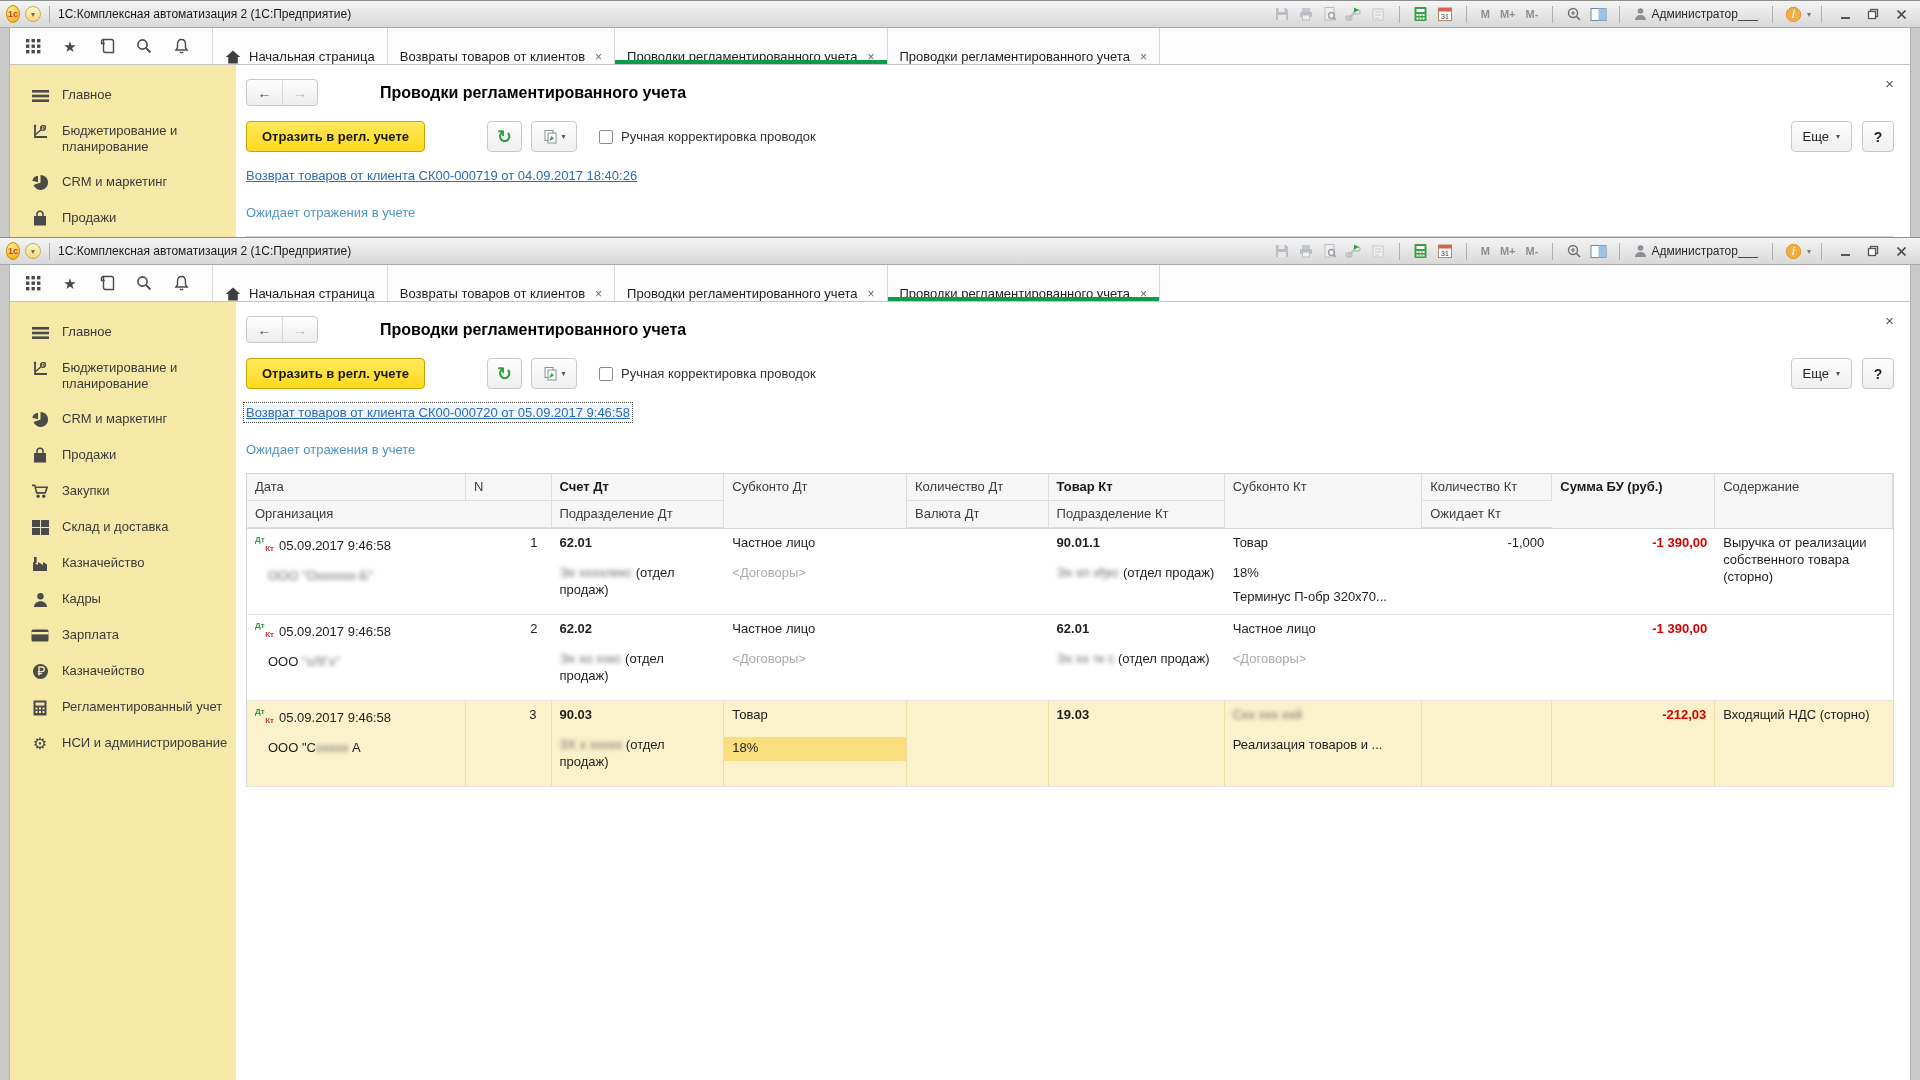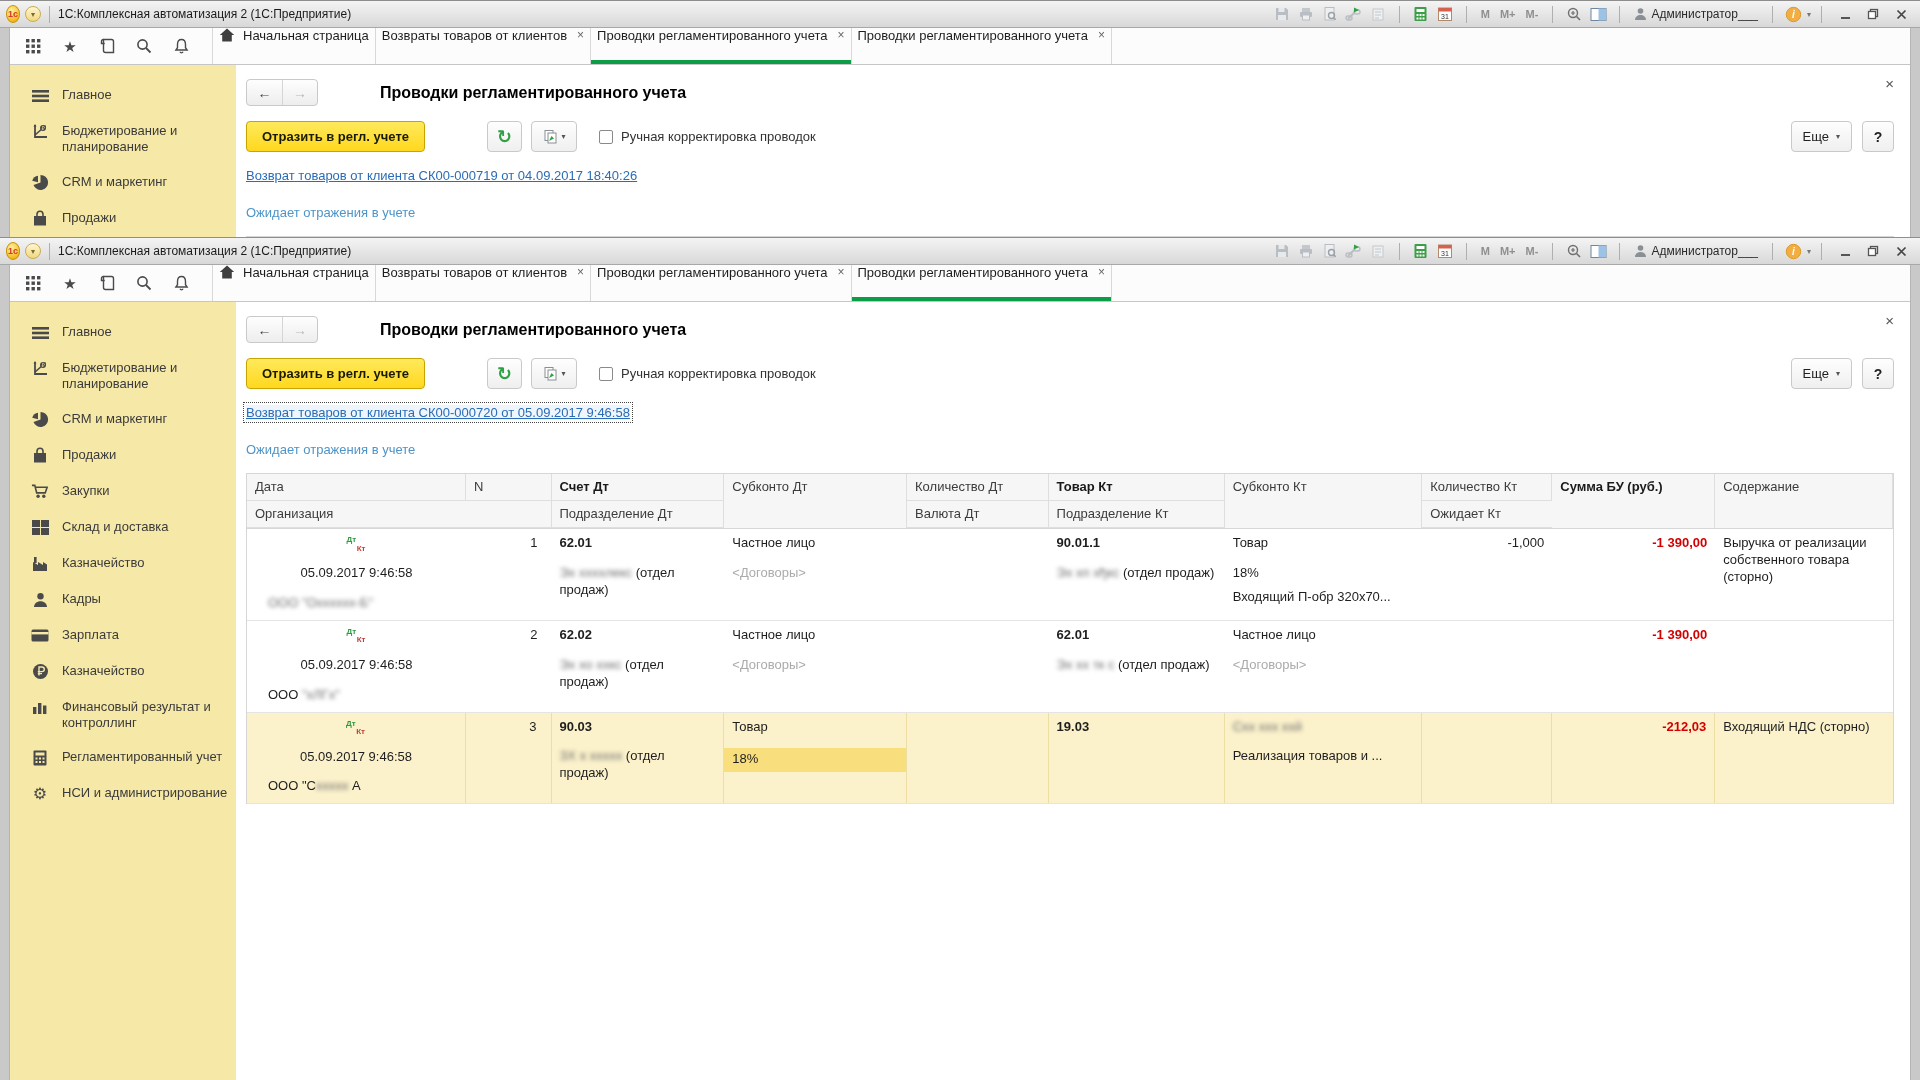--- a/index.html
+++ b/index.html
@@ -29,21 +29,21 @@
 
   .win-inner { margin:0 9px; height:calc(100% - 27px); display:flex; flex-direction:column;
     background:#FFFFFF; border-left:1px solid #B5B5B5; border-right:1px solid #B5B5B5; }
 
   
   .tabbar { height:37px; flex:none; display:flex; align-items:stretch; background:#FCFCFC;
     border-bottom:1px solid #C6C6C6; }
   .tool-cluster { display:flex; align-items:center; gap:19px; padding:0 22px 0 14px; }
   .tool-cluster .ic { display:flex; align-items:center; justify-content:center; width:18px; height:18px; color:#4A4A4A; }
   .star-glyph { font-size:15px; color:#4A4A4A; line-height:1; }
-  .tab { display:flex; align-items:flex-start; gap:8px; padding:0 6px; border-left:1px solid #D8D8D8;
+  .tab { display:flex; align-items:flex-end; gap:8px; padding:0 12px; border-left:1px solid #D8D8D8;
     font-size:13px; color:#1E1E1E; position:relative; white-space:nowrap; background:#FCFCFC; }
   .tab:last-child { border-right:1px solid #D8D8D8; }
   .tab.active::after { content:""; position:absolute; left:0; right:0; bottom:0; height:4px; background:#0D9D49; }
   .tab-close { color:#666; font-size:12px; margin-left:2px; }
   .home-glyph { display:flex; }
 
   
   .below { flex:1; display:flex; min-height:0; }
   .sidebar { width:226px; flex:none; background:#F6E8A7; padding:13px 0 0 0; overflow:hidden; }
   .side-item { display:flex; gap:13px; padding:9px 8px 9px 21px; font-size:13px; color:#3B3B3B; line-height:1.25; }
@@ -91,21 +91,21 @@
   .h-org { grid-row:2; grid-column:1 / 3; }
   .th:nth-last-child(1) { border-right:none; }
 
   .trow { border-bottom:1px solid #E4E4E4; min-height:86px; }
   .trow.sel { background:#FBF1CB; }
   .td { font-size:13px; color:#1E1E1E; padding:6px 8px 8px; line-height:1.3; min-width:0; }
   .trow.sel .td { border-right:1px solid #EDDFA4; }
   .trow.sel .td:last-child { border-right:none; }
   .l2 { margin-top:13px; }
   .l3 { margin-top:7px; }
-  .date-line { display:flex; align-items:center; gap:10px;flex-direction:column; }
+  .date-line { display:flex; align-items:flex-end; gap:4px; }
   .dtkt { width:20px; height:20px; position:relative; flex:none; font-size:8px; font-weight:bold; }
   .dtkt .dt { position:absolute; top:0; left:0; color:#2E9B43; }
   .dtkt .kt { position:absolute; bottom:1px; right:1px; color:#C2403A; }
   .org-line { margin-left:13px; }
   .acct { font-weight:bold; }
   .num { text-align:right; }
   .neg { color:#D40000; font-weight:bold; text-align:right; }
   .gray { color:#ABABAB; }
   .blr { filter:blur(2.3px); color:#6F6F6F; }
   .hl-line { background:#F8DE7C; margin-left:-8px; margin-right:-8px; padding:3px 8px 4px; }
@@ -671,32 +671,20 @@
               <span class="sic">
                 <svg width="17" height="17" viewBox="0 0 17 17">
                   <circle cx="8.5" cy="8.5" r="7.5" fill="#4A4A4A"></circle>
                   <path d="M7 12.5V4h3a2.3 2.3 0 0 1 0 4.6H5.8M5.8 10.6H10" stroke="#F6E8A7" stroke-width="1.4" fill="none"></path>
                 </svg>
               </span>
               <span>Казначейство</span>
             </div>
             <div class="side-item">
               <span class="sic">
-                <svg width="16" height="15" viewBox="0 0 16 15">
-                  <g fill="#4A4A4A">
-                    <rect x="1" y="7" width="3.4" height="7"></rect>
-                    <rect x="6" y="3" width="3.4" height="11"></rect>
-                    <rect x="11" y="5.5" width="3.4" height="8.5"></rect>
-                  </g>
-                </svg>
-              </span>
-              <span>Финансовый результат и контроллинг</span>
-            </div>
-            <div class="side-item">
-              <span class="sic">
                 <svg width="14" height="16" viewBox="0 0 14 16">
                   <rect x="0.5" y="0.5" width="13" height="15" rx="1" fill="#4A4A4A"></rect>
                   <rect x="2.5" y="2.5" width="9" height="3" fill="#F6E8A7"></rect>
                   <g fill="#F6E8A7">
                     <rect x="2.5" y="7.5" width="2" height="2"></rect>
                     <rect x="6" y="7.5" width="2" height="2"></rect>
                     <rect x="9.5" y="7.5" width="2" height="2"></rect>
                     <rect x="2.5" y="11" width="2" height="2"></rect>
                     <rect x="6" y="11" width="2" height="2"></rect>
                     <rect x="9.5" y="11" width="2" height="2"></rect>
@@ -794,21 +782,21 @@
                     <div class="l2"><span class="gray">&lt;Договоры&gt;</span></div>
                   </div>
                   <div class="td"></div>
                   <div class="td">
                     <div><b class="acct">90.01.1</b></div>
                     <div class="l2"><span class="blr">Эх хп хђкс </span><span>(отдел продаж)</span></div>
                   </div>
                   <div class="td">
                     <div><span>Товар</span></div>
                     <div class="l2"><span>18%</span></div>
-                    <div class="l3"><span>Входящий П-обр 320х70...</span></div>
+                    <div class="l3"><span>Терминус П-обр 320х70...</span></div>
                   </div>
                   <div class="td num">-1,000</div>
                   <div class="td neg">-1 390,00</div>
                   <div class="td">Выручка от реализации собственного товара (сторно)</div>
                 </div>
                 <div class="tgrid trow">
                   <div class="td">
                     <div class="date-line">
                       <span class="dtkt">
                         <b class="dt">Дт</b>

